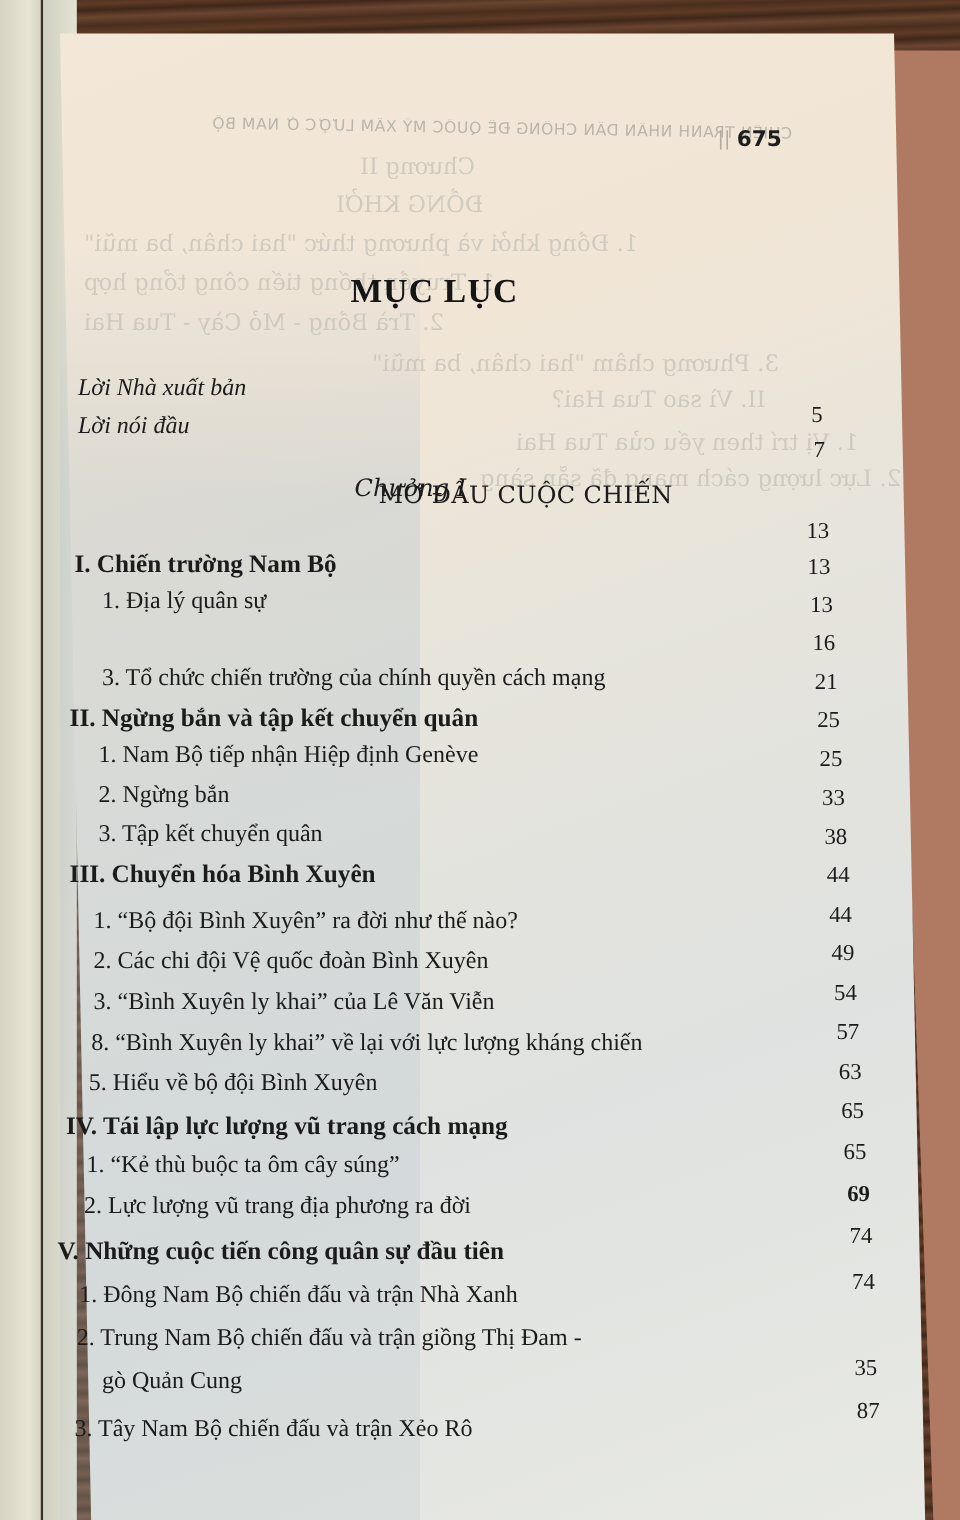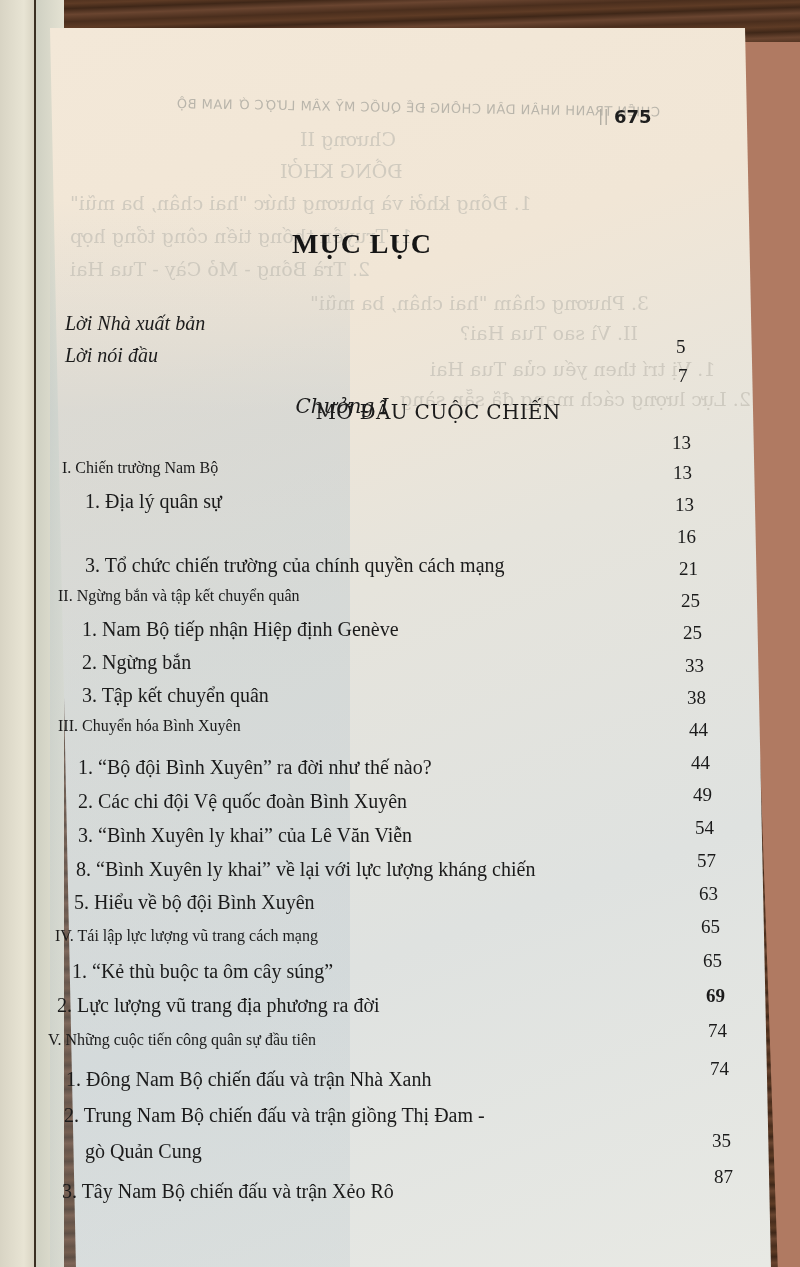--- a/index.html
+++ b/index.html
@@ -67,21 +67,21 @@
   }
 
   .title {
     position:absolute; left:0; width:724px; top:228px; text-align:center;
     font-size:28px; font-weight:bold; color:#151515; letter-spacing:1px;
     font-family:"Liberation Serif","DejaVu Serif",serif;
   }
   .row { position:absolute; white-space:nowrap; color:#1b1b1b; }
   .row .label { font-size:20px; }
   .row.italic .label { font-style:italic; }
-  .row.section .label { font-weight:normal; font-size:16px;text-align:right; }
+  .row.section .label { font-weight:bold; font-size:21px;text-align:right; }
   .pg { position:absolute; font-size:19px; color:#1b1b1b; font-family:"Liberation Serif","DejaVu Serif",serif; }
   .chapter-label { position:absolute; left:0; width:684px; text-align:center; font-style:italic; font-size:20px; color:#1b1b1b; }
   .chapter-title { position:absolute; left:0; width:800px; text-align:center; font-size:20px; color:#1b1b1b; letter-spacing:0.3px; }
   .label { font-family:"Liberation Serif","DejaVu Serif",serif; }
 </style>
 </head>
 <body>
 
 <div class="wood"></div>
 <div class="book-edge"></div>
@@ -164,21 +164,21 @@
 
   <div class="row" style="left:74px;top:891px;"><span class="label">5. Hiểu về bộ đội Bình Xuyên</span></div>
   <div class="pg" style="left:699px;top:883px;">63</div>
 
   <div class="row section" style="left:55px;top:926px;"><span class="label">IV. Tái lập lực lượng vũ trang cách mạng</span></div>
   <div class="pg" style="left:701px;top:916px;">65</div>
 
   <div class="row" style="left:72px;top:960px;"><span class="label">1. “Kẻ thù buộc ta ôm cây súng”</span></div>
   <div class="pg" style="left:703px;top:950px;">65</div>
 
-  <div class="row" style="left:57px;top:994px;"><span class="label">2. Lực lượng vũ trang địa phương ra đời</span></div>
+  <div class="row" style="left:70px;top:994px;"><span class="label">2. Lực lượng vũ trang địa phương ra đời</span></div>
   <div class="pg" style="left:706px;top:985px;font-weight:bold;">69</div>
 
   <div class="row section" style="left:48px;top:1030px;"><span class="label">V. Những cuộc tiến công quân sự đầu tiên</span></div>
   <div class="pg" style="left:708px;top:1020px;">74</div>
 
   <div class="row" style="left:66px;top:1068px;"><span class="label">1. Đông Nam Bộ chiến đấu và trận Nhà Xanh</span></div>
   <div class="pg" style="left:710px;top:1058px;">74</div>
 
   <div class="row" style="left:64px;top:1104px;"><span class="label">2. Trung Nam Bộ chiến đấu và trận giồng Thị Đam -</span></div>
   <div class="pg" style="left:712px;top:1130px;">35</div>

